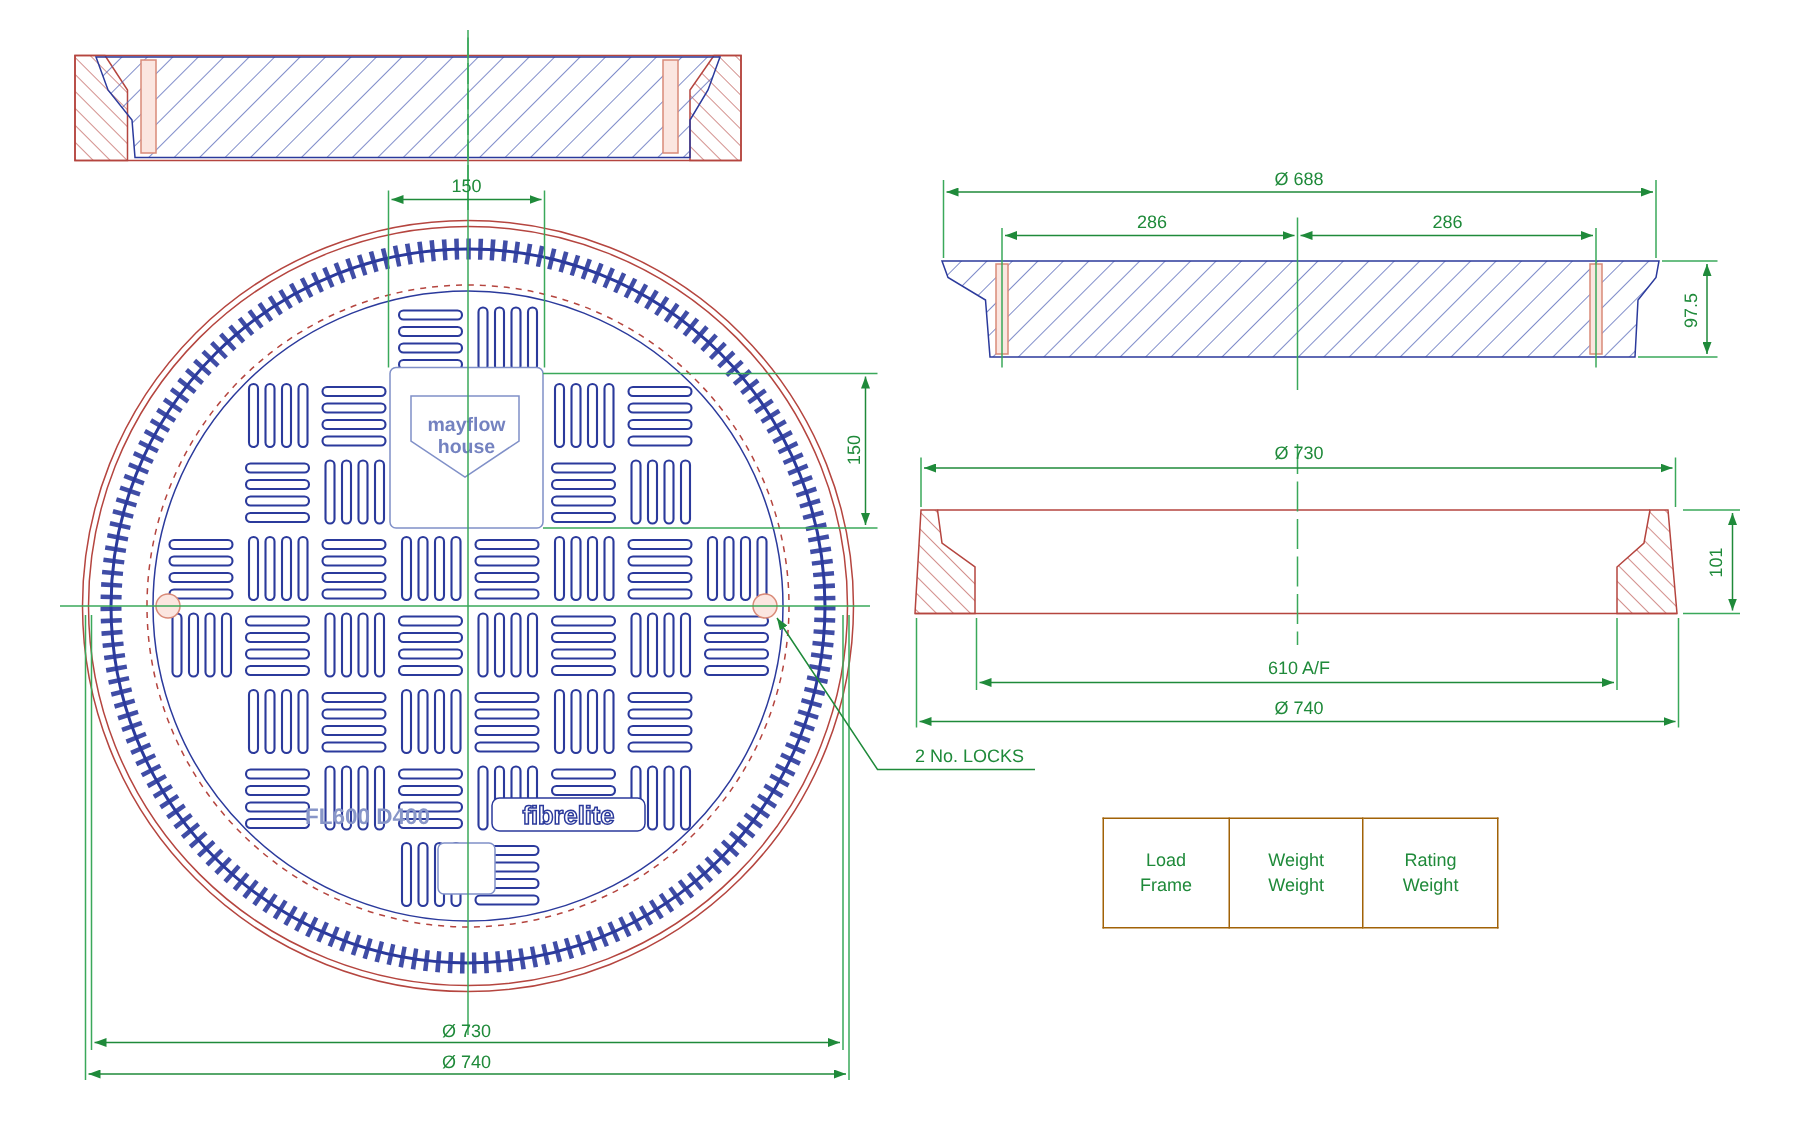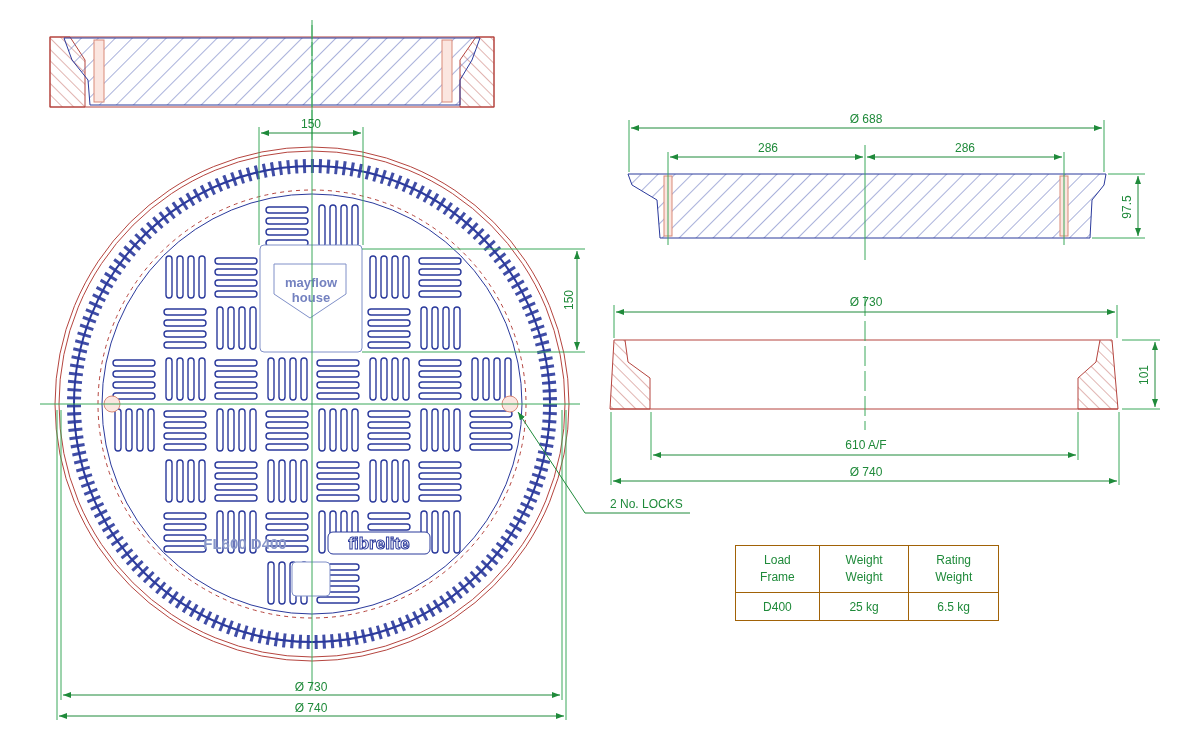--- a/index.html
+++ b/index.html
@@ -299,19 +299,14 @@
   </g>
 </svg>
 
 <table class="spec-table">
   <tbody>
       <tr>
     <th><span>Load</span><br><span>Frame</span></th>
     <th><span>Weight</span><br><span>Weight</span></th>
     <th><span>Rating</span><br><span>Weight</span></th>
   </tr>
-  <tr>
-    <td>D400</td>
-    <td>25 kg</td>
-    <td>6.5 kg</td>
-  </tr>
 </tbody>
   </table>
 
 </body></html>

